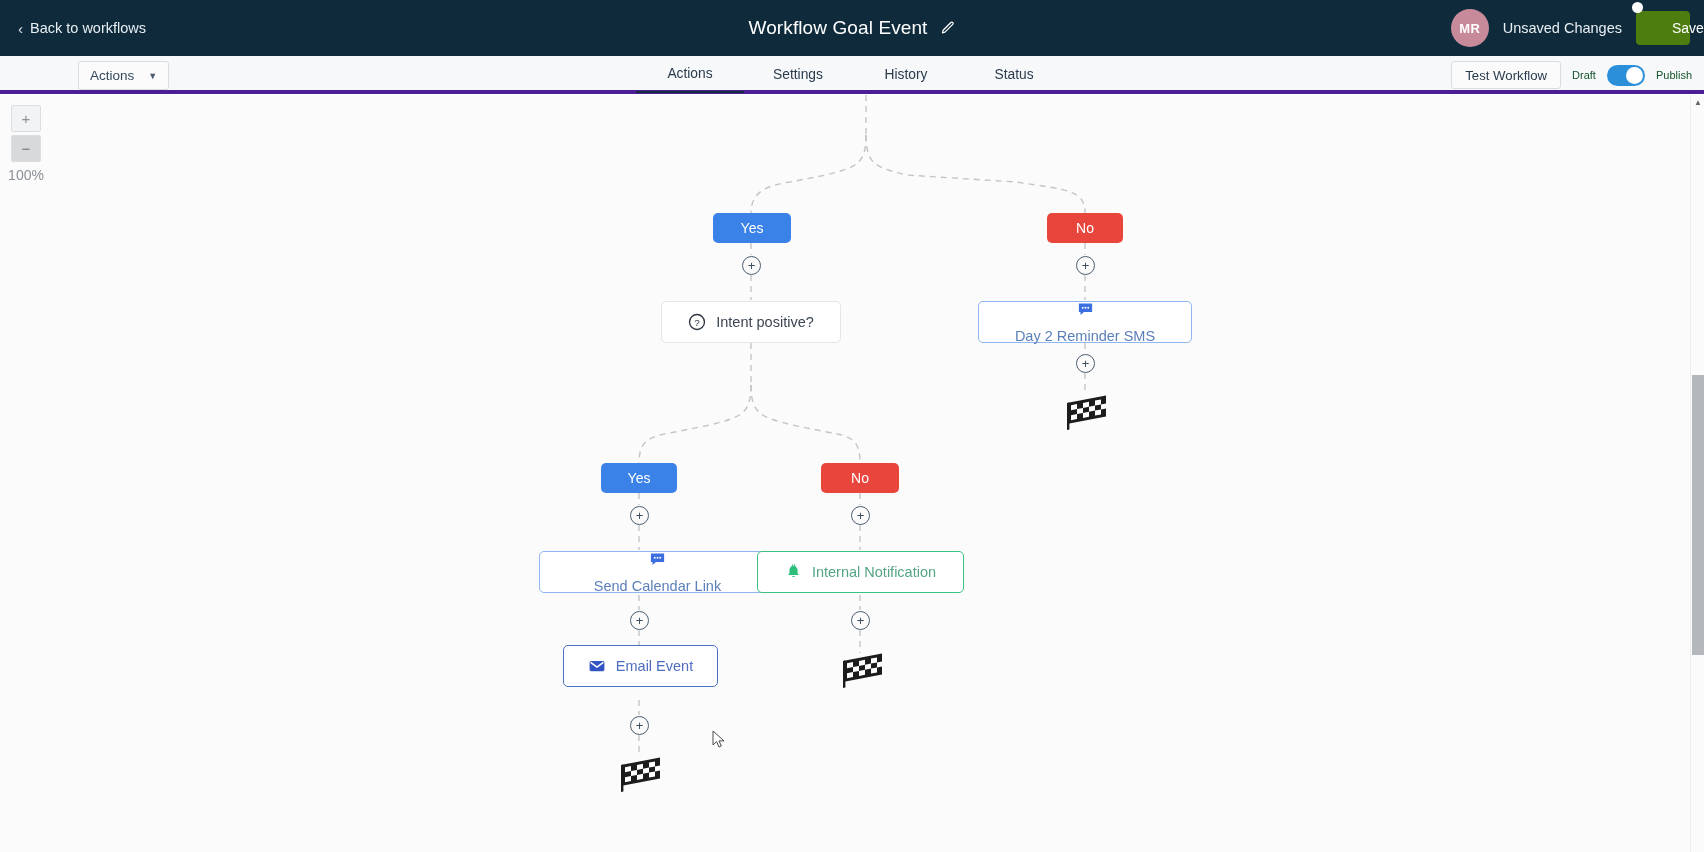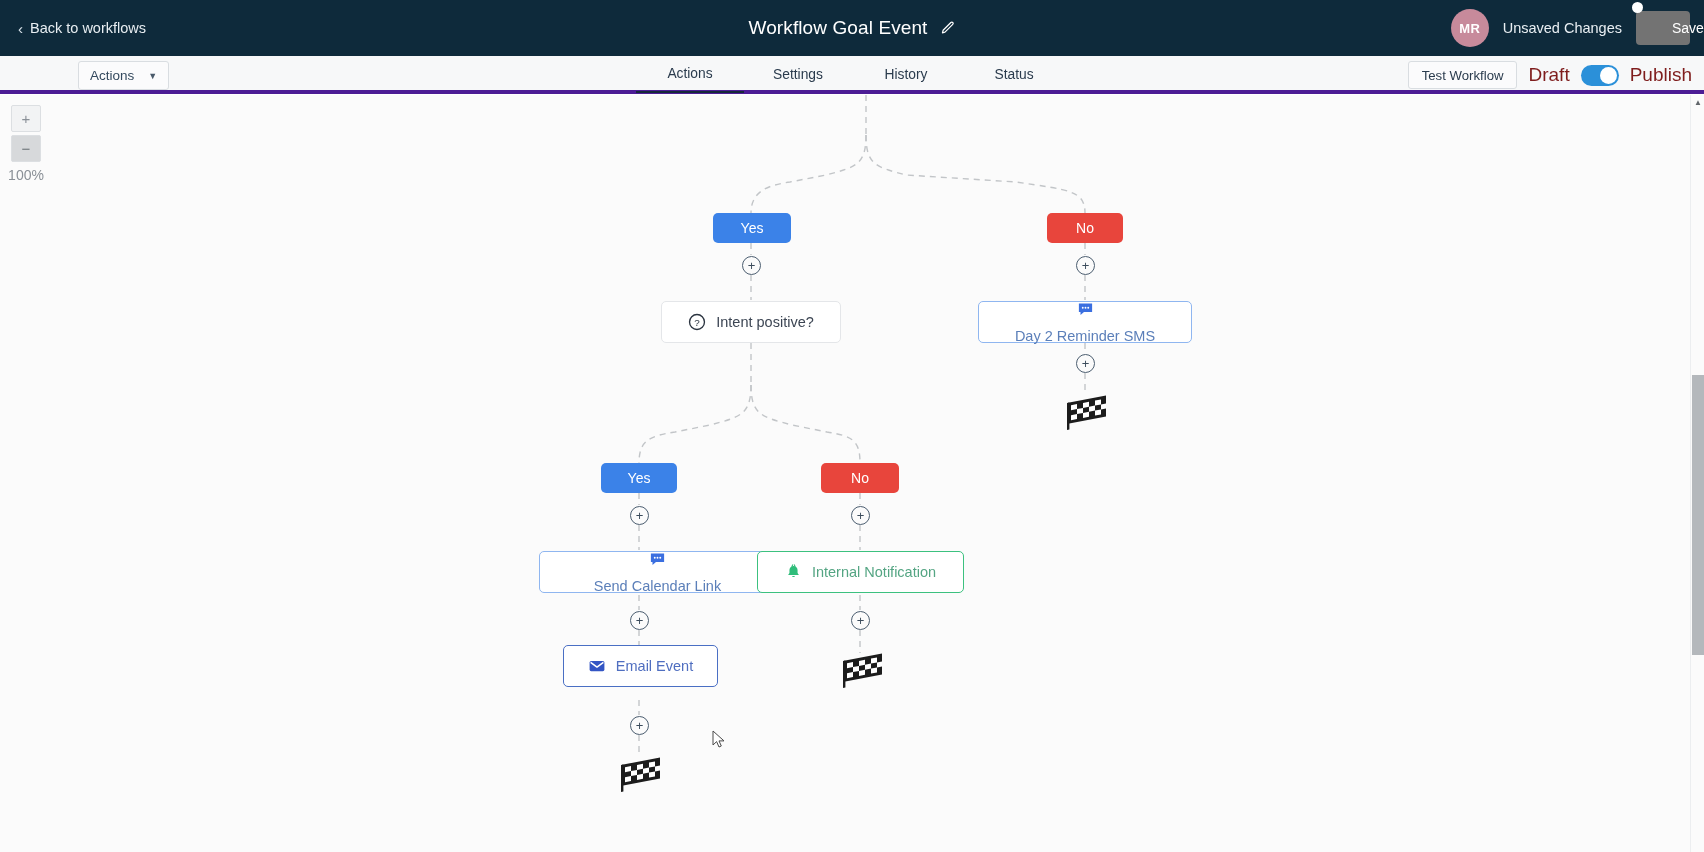--- a/index.html
+++ b/index.html
@@ -32,21 +32,21 @@
   }
   .avatar{
     width:38px; height:38px; border-radius:50%;
     background:#c78a9b; color:#ffffff; font-size:13px; font-weight:700;
     display:flex; align-items:center; justify-content:center; letter-spacing:.4px;
     cursor:pointer;
   }
   .unsaved{ color:#e9eff3; font-size:14.5px; }
   .save-btn{
     position:relative;
-    background:#737373; color:#ffffff; border:none; border-radius:4px;
+    background:#4d7c0f; color:#ffffff; border:none; border-radius:4px;
     width:54px; height:34px; font-size:14px; font-family:inherit;
     cursor:pointer;
     padding-left:36px;
   }
   .save-dot{
     position:absolute; left:-4px; top:-9px;
     width:11px; height:11px; border-radius:50%; background:#ffffff;
   }
 
   
@@ -73,21 +73,21 @@
   .tab.active{ font-weight:400; border-bottom:2.5px solid #17293c; }
   .subbar-right{
     position:absolute; right:12px; top:0; height:38px;
     display:flex; align-items:center; gap:11px;
   }
   .test-btn{
     background:#fbfbfc; border:1px solid #d9dde1; border-radius:3px;
     height:28px; padding:0 13px; font-size:13.2px; color:#2a3b4d;
     font-family:inherit; cursor:pointer;
   }
-  .toggle-label{ font-size:19px; color:#7f1d1d; }
+  .toggle-label{ font-size:11px; color:#14532d; }
   .toggle{
     width:38px; height:21px; border-radius:11px; background:#2b90d9;
     position:relative; cursor:pointer;
   }
   .toggle-knob{
     position:absolute; right:2px; top:2px;
     width:17px; height:17px; border-radius:50%; background:#ffffff;
   }
 
   

